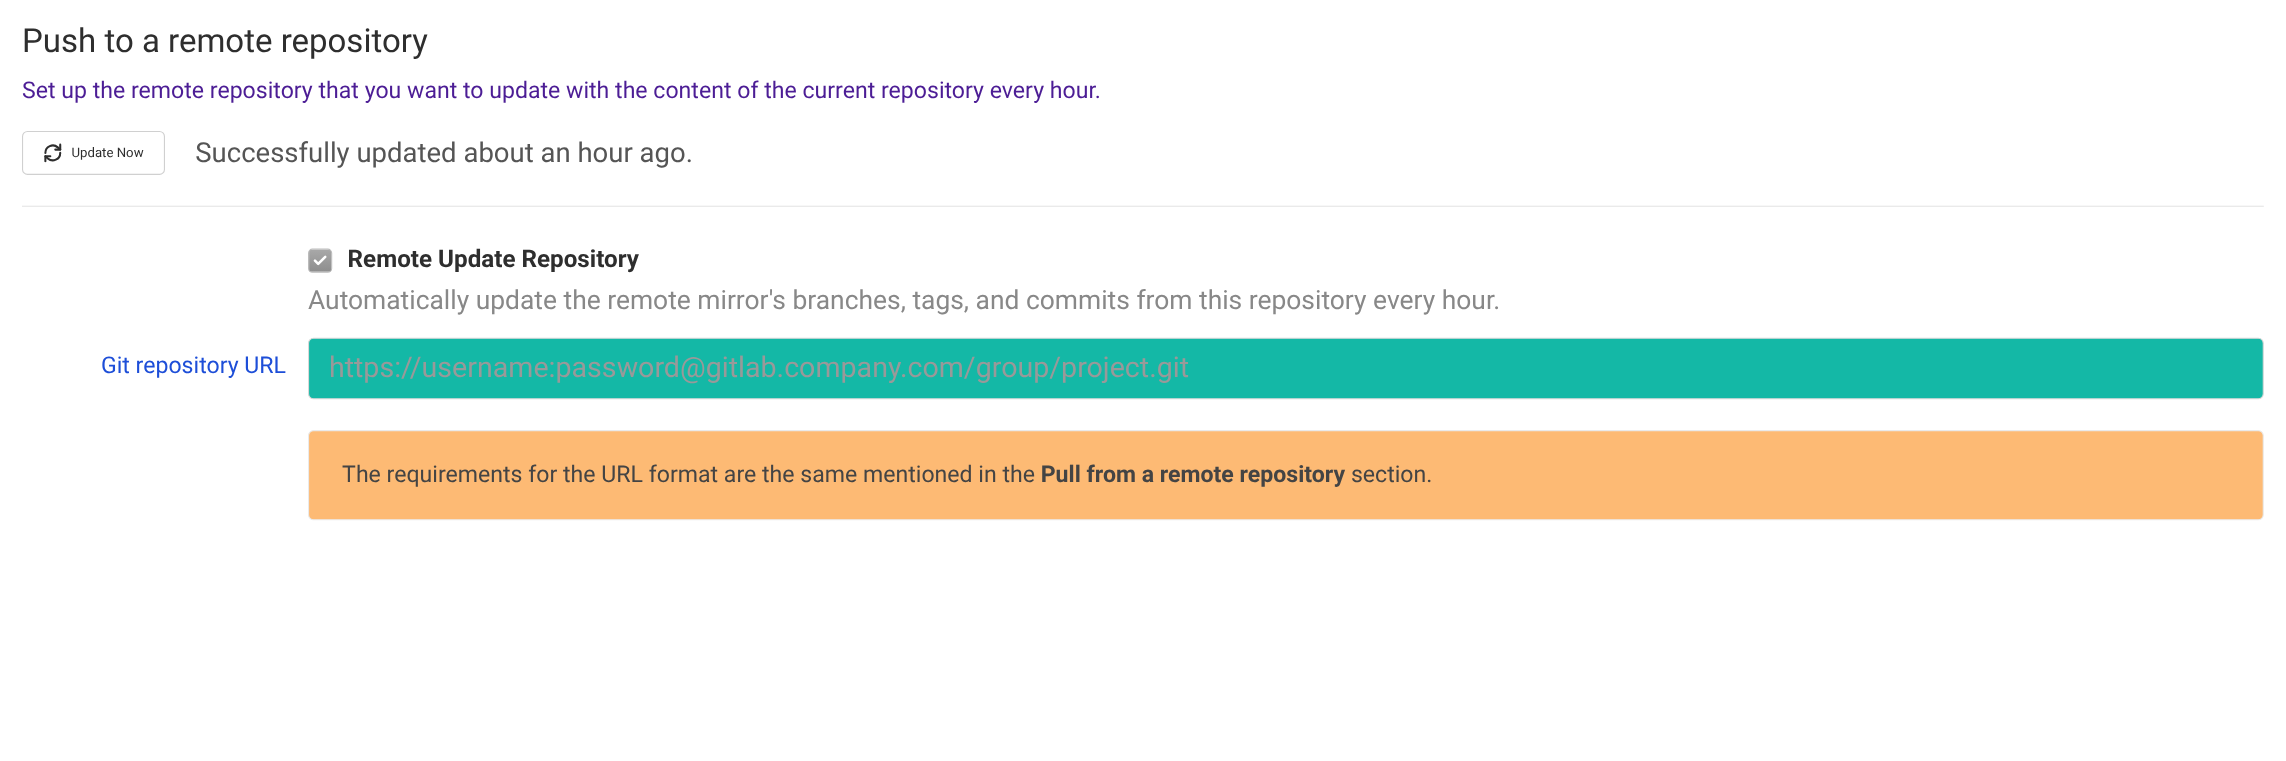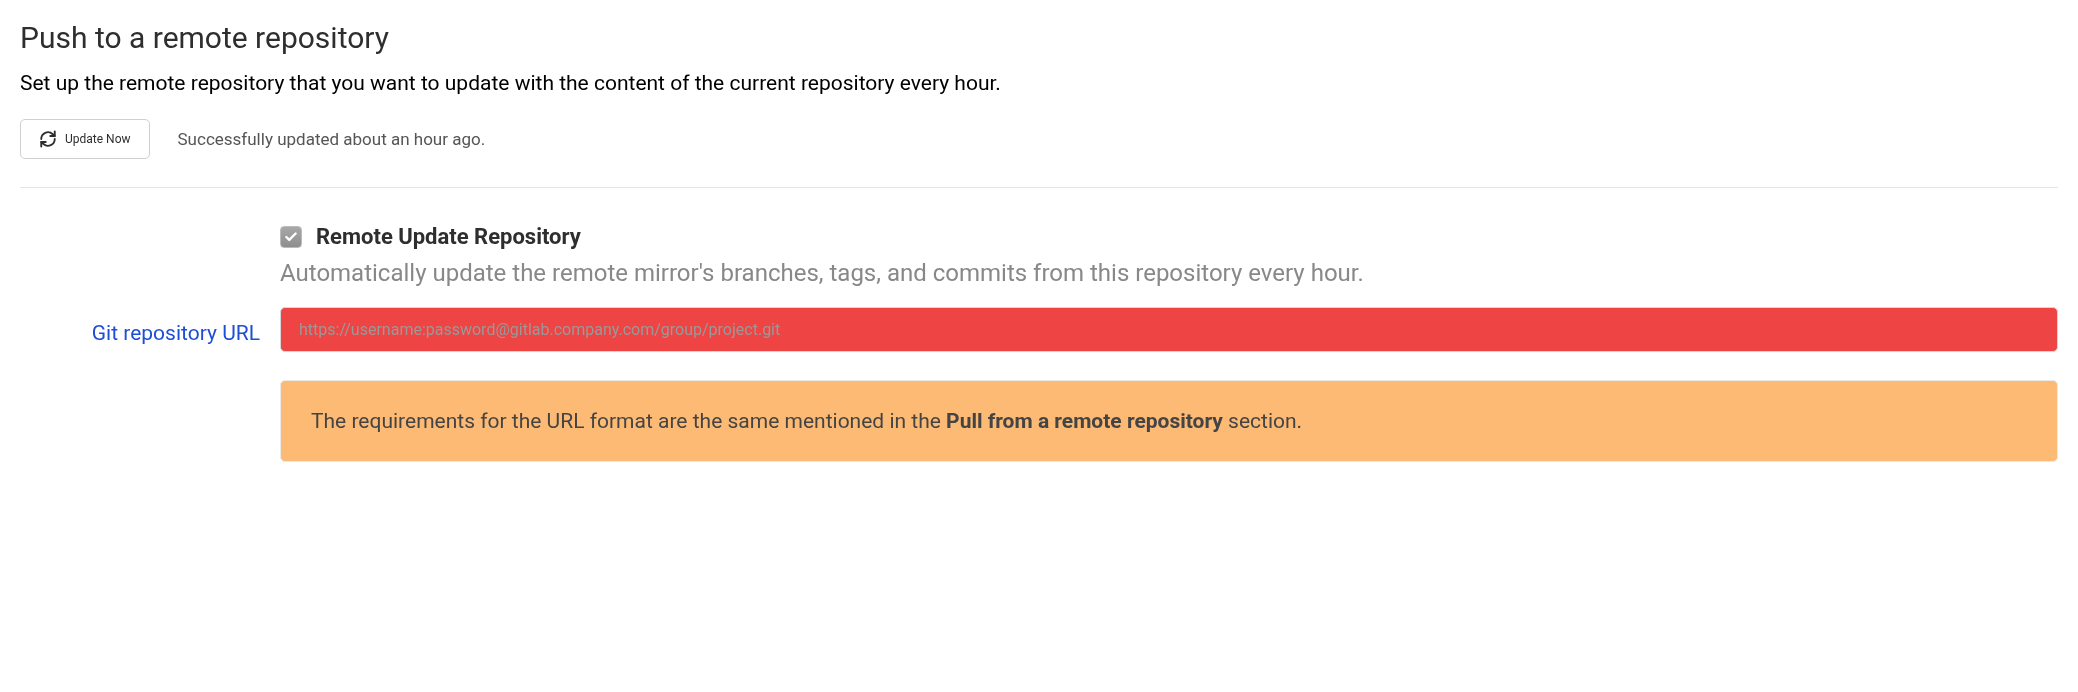--- a/index.html
+++ b/index.html
@@ -15,21 +15,21 @@
       font-size: 21px;
     }
     .section-heading {
       font-size: 30px;
       font-weight: 400;
       color: #2e2e2e;
       margin-bottom: 16px;
     }
     .section-description {
       font-size: 21px;
-      color: #000000;
+      color: #4c1d95;
       margin-bottom: 24px;
     }
     .update-row {
       display: flex;
       align-items: center;
       gap: 28px;
       margin-bottom: 28px;
     }
     .update-button {
       display: inline-flex;
@@ -43,21 +43,21 @@
       color: #2e2e2e;
       cursor: pointer;
       font-family: inherit;
     }
     .refresh-icon {
       width: 18px;
       height: 18px;
       display: inline-block;
     }
     .status-text {
-      font-size: 17px;
+      font-size: 25px;
       color: #555;
     }
     .divider {
       border: none;
       border-top: 1px solid #e5e5e5;
       margin-bottom: 36px;
     }
     .form-row {
       display: flex;
       align-items: flex-start;
@@ -108,24 +108,24 @@
     .checkbox-help {
       font-size: 24px;
       color: #888;
       margin-bottom: 0;
     }
     .text-input {
       width: 100%;
       padding: 12px 18px;
       border: 1px solid #d8d8d8;
       border-radius: 5px;
-      font-size: 16px;
+      font-size: 26px;
       font-family: inherit;
       color: #333;
-      background: #ef4444;
+      background: #14b8a6;
     }
     .text-input::placeholder {
       color: #999;
     }
     .info-box {
       margin-top: 28px;
       padding: 28px 30px;
       background: #fdba74;
       border: 1px solid #eaeaea;
       border-radius: 5px;

